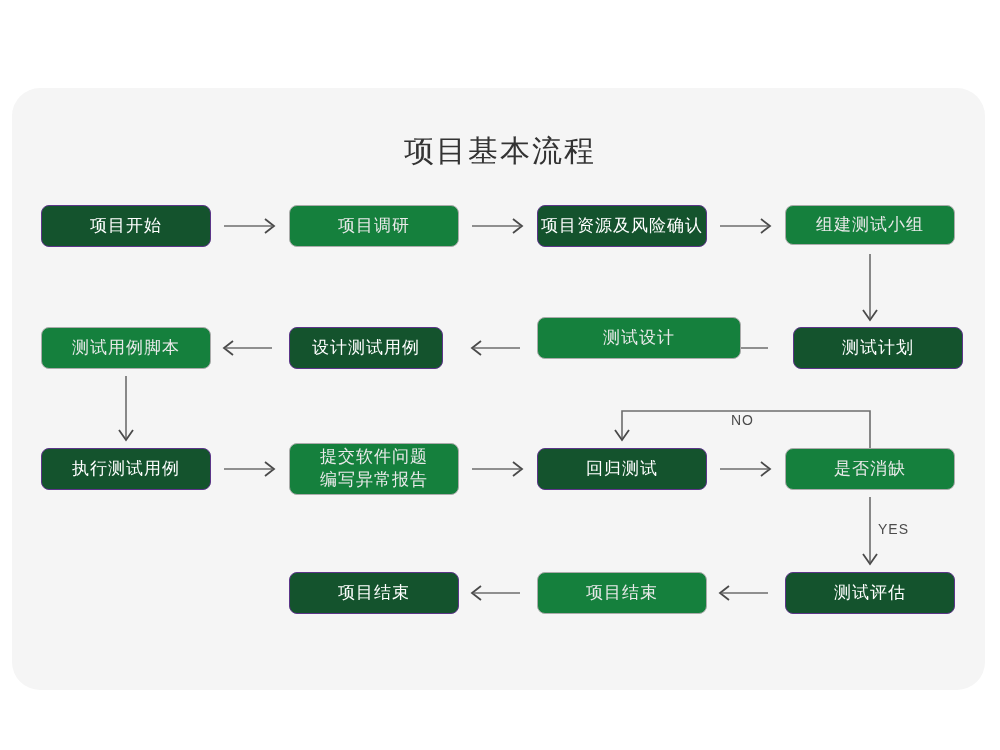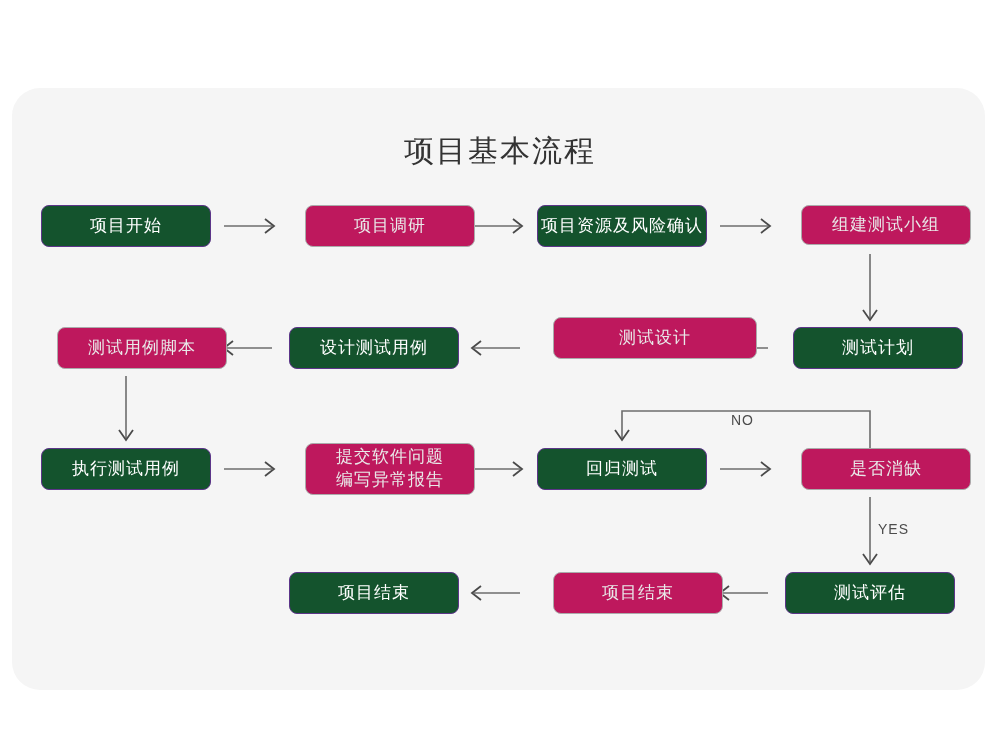--- a/index.html
+++ b/index.html
@@ -57,24 +57,23 @@
     white-space: pre-line;
   }
 
   .node.purple {
     background: #14532d;
     border: 1px solid #5c3589;
     color: #ffffff;
   }
 
   .node.gray {
-    background: #be185d;
+    background: #15803d;
     border: 1px solid #ababab;
     color: #e9e9e9;
-    margin-left: 16px;
   }
 
   
   .conn {
     position: absolute;
     pointer-events: none;
     overflow: visible;
   }
 
   .conn path, .conn line, .conn polyline {
@@ -186,21 +185,21 @@
   <div class="edge-label" style="left:731px;top:412px;">NO</div>
   <div class="edge-label" style="left:878px;top:521px;">YES</div>
 
   <div id="nodes">
       <div class="node purple" style="left: 41px; top: 205px; width: 170px; height: 42px;">项目开始</div>
       <div class="node gray" style="left: 289px; top: 205px; width: 170px; height: 42px;">项目调研</div>
       <div class="node purple" style="left: 537px; top: 205px; width: 170px; height: 42px;">项目资源及风险确认</div>
       <div class="node gray" style="left: 785px; top: 205px; width: 170px; height: 40px; text-align: right;">组建测试小组</div>
       <div class="node purple" style="left: 785px; top: 327px; width: 170px; height: 42px; margin-left: 8px;">测试计划</div>
       <div class="node gray" style="left: 537px; top: 317px; width: 204px; height: 42px;">测试设计</div>
-      <div class="node purple" style="left: 289px; top: 327px; width: 170px; height: 42px;">设计测试用例</div>
+      <div class="node purple" style="left: 289px; top: 327px; width: 154px; height: 42px;">设计测试用例</div>
       <div class="node gray" style="left: 41px; top: 327px; width: 170px; height: 42px;">测试用例脚本</div>
       <div class="node purple" style="left: 41px; top: 448px; width: 170px; height: 42px;">执行测试用例</div>
       <div class="node gray" style="left: 289px; top: 443px; width: 170px; height: 52px;">提交软件问题
 编写异常报告</div>
       <div class="node purple" style="left: 537px; top: 448px; width: 170px; height: 42px;">回归测试</div>
       <div class="node gray" style="left: 785px; top: 448px; width: 170px; height: 42px;">是否消缺</div>
       <div class="node purple" style="left: 785px; top: 572px; width: 170px; height: 42px;">测试评估</div>
       <div class="node gray" style="left: 537px; top: 572px; width: 170px; height: 42px;">项目结束</div>
       <div class="node purple" style="left: 289px; top: 572px; width: 170px; height: 42px;">项目结束</div>
     </div>

